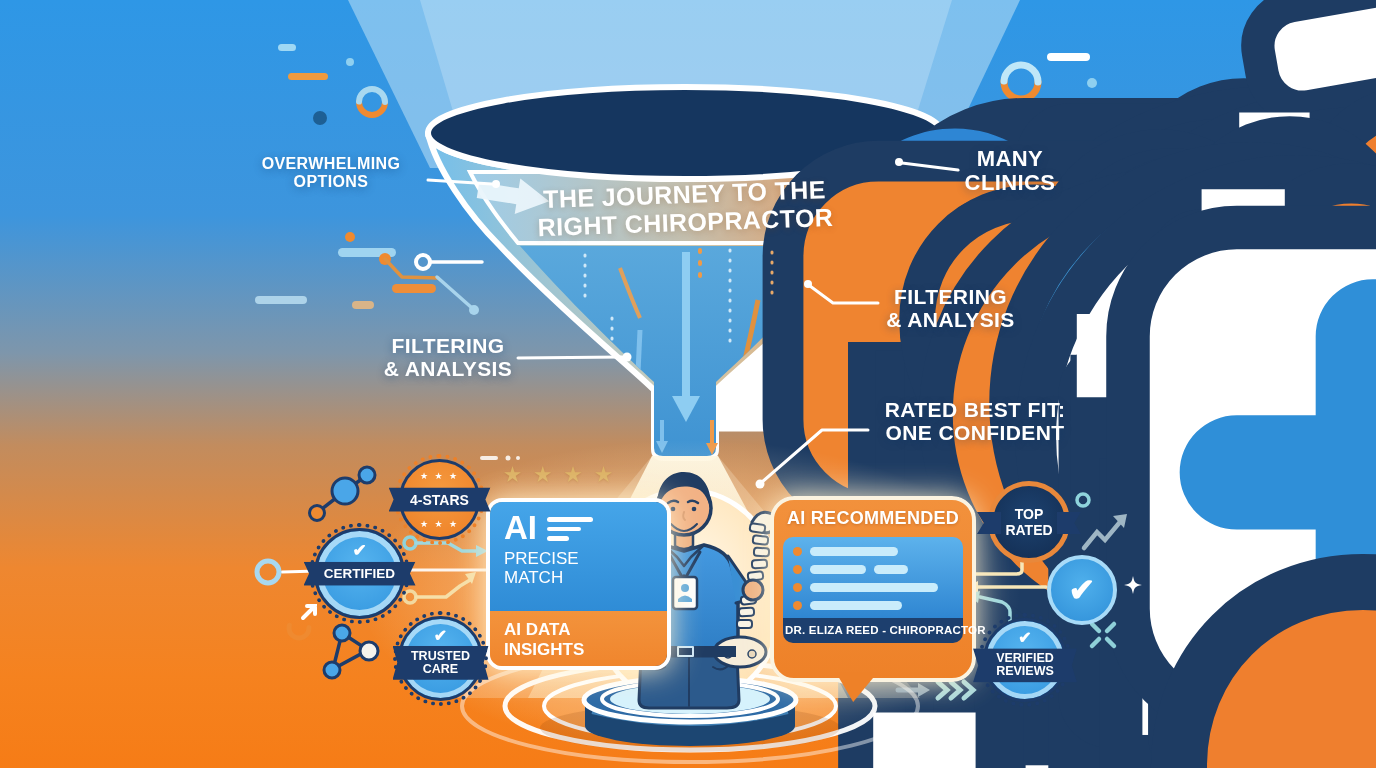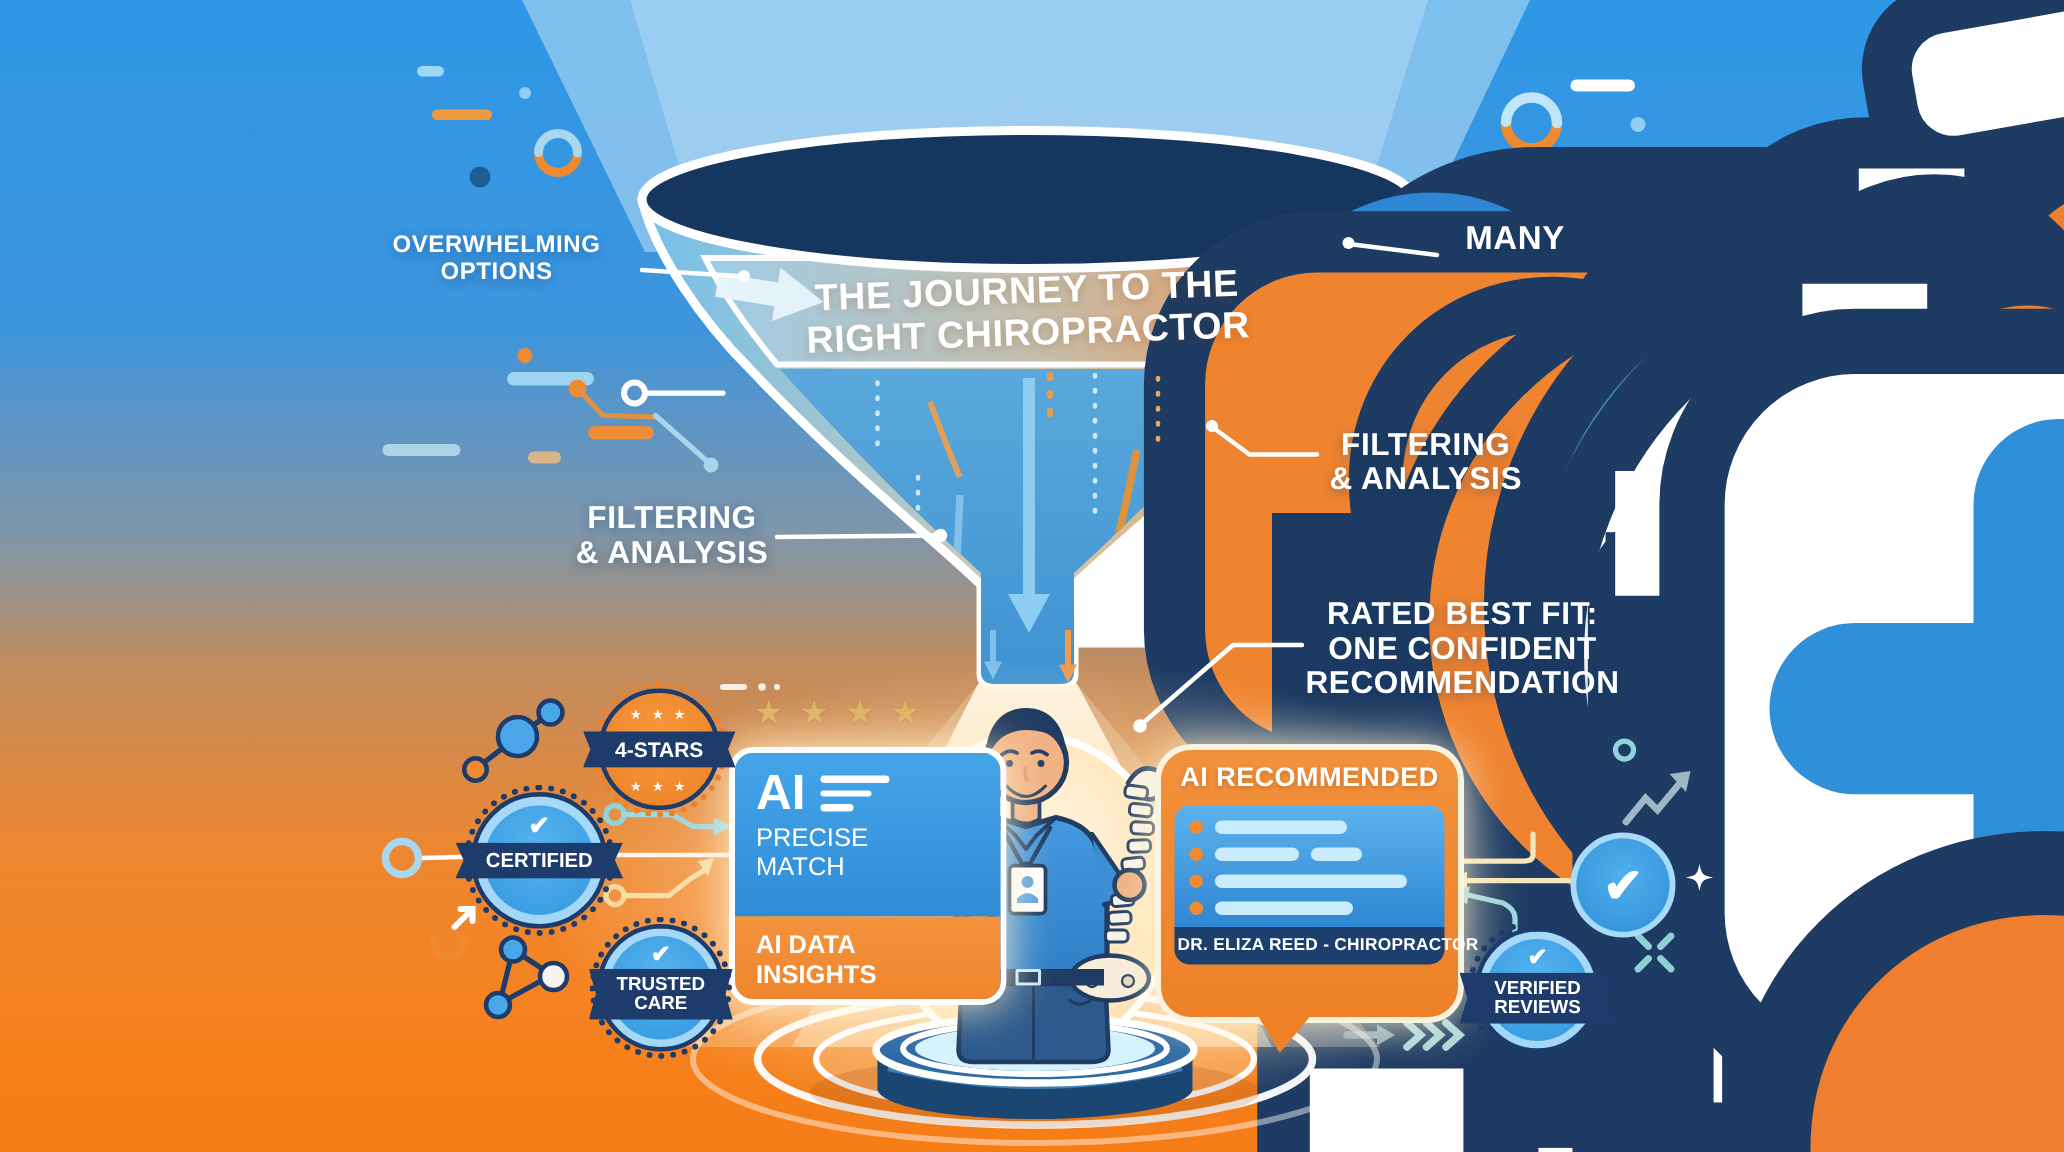--- a/index.html
+++ b/index.html
@@ -465,33 +465,33 @@
 <div class="lbl band-title">
   <div>THE JOURNEY TO THE</div>
   <div>RIGHT CHIROPRACTOR</div>
 </div>
 <div class="lbl" style="left:203px;top:155px;width:256px;font-size:16px;">
   <div>OVERWHELMING</div>
   <div>OPTIONS</div>
 </div>
 <div class="lbl" style="left:914px;top:147px;width:192px;font-size:22px;">
   <div>MANY</div>
+  <div>CLINICS</div>
 </div>
 <div class="lbl" style="left:332px;top:334px;width:232px;font-size:21px;">
   <div>FILTERING</div>
   <div>&amp; ANALYSIS</div>
 </div>
 <div class="lbl" style="left:858px;top:285px;width:185px;font-size:21px;">
   <div>FILTERING</div>
   <div>&amp; ANALYSIS</div>
 </div>
 <div class="lbl" style="left:824px;top:398px;width:302px;font-size:21px;">
   <div>RATED BEST FIT:</div>
   <div>ONE CONFIDENT</div>
-  <div>RECOMMENDATION</div>
 </div>
 
 <div class="stars-row">★ ★ ★ ★</div>
 
 <div class="panel">
   <div class="panel-top">
     <div class="panel-ai-row">
       <span class="panel-ai">AI</span>
       <span class="ai-lines">
         <i style="width:46px"></i>
@@ -544,20 +544,26 @@
   <div class="check" style="font-size:17px;">✔</div>
   <div class="ribbon" style="width:112px;font-size:13.5px;padding:5px 0;">CERTIFIED</div>
 </div>
 <div class="badge btrust">
   <div class="check" style="font-size:16px;top:7px;">✔</div>
   <div class="ribbon" style="width:96px;font-size:12.5px;padding:4px 0;transform:translate(-50%,-38%);">
     <div>TRUSTED</div>
     <div>CARE</div>
   </div>
 </div>
+<div class="badge btop">
+  <div>
+    <div>TOP</div>
+    <div>RATED</div>
+  </div>
+</div>
 <div class="badge bcheck">
   <span>✔</span>
 </div>
 <div class="badge bverif">
   <div class="check" style="font-size:16px;top:7px;">✔</div>
   <div class="ribbon" style="width:104px;font-size:12.5px;padding:4px 0;transform:translate(-50%,-34%);">
     <div>VERIFIED</div>
     <div>REVIEWS</div>
   </div>
 </div>

